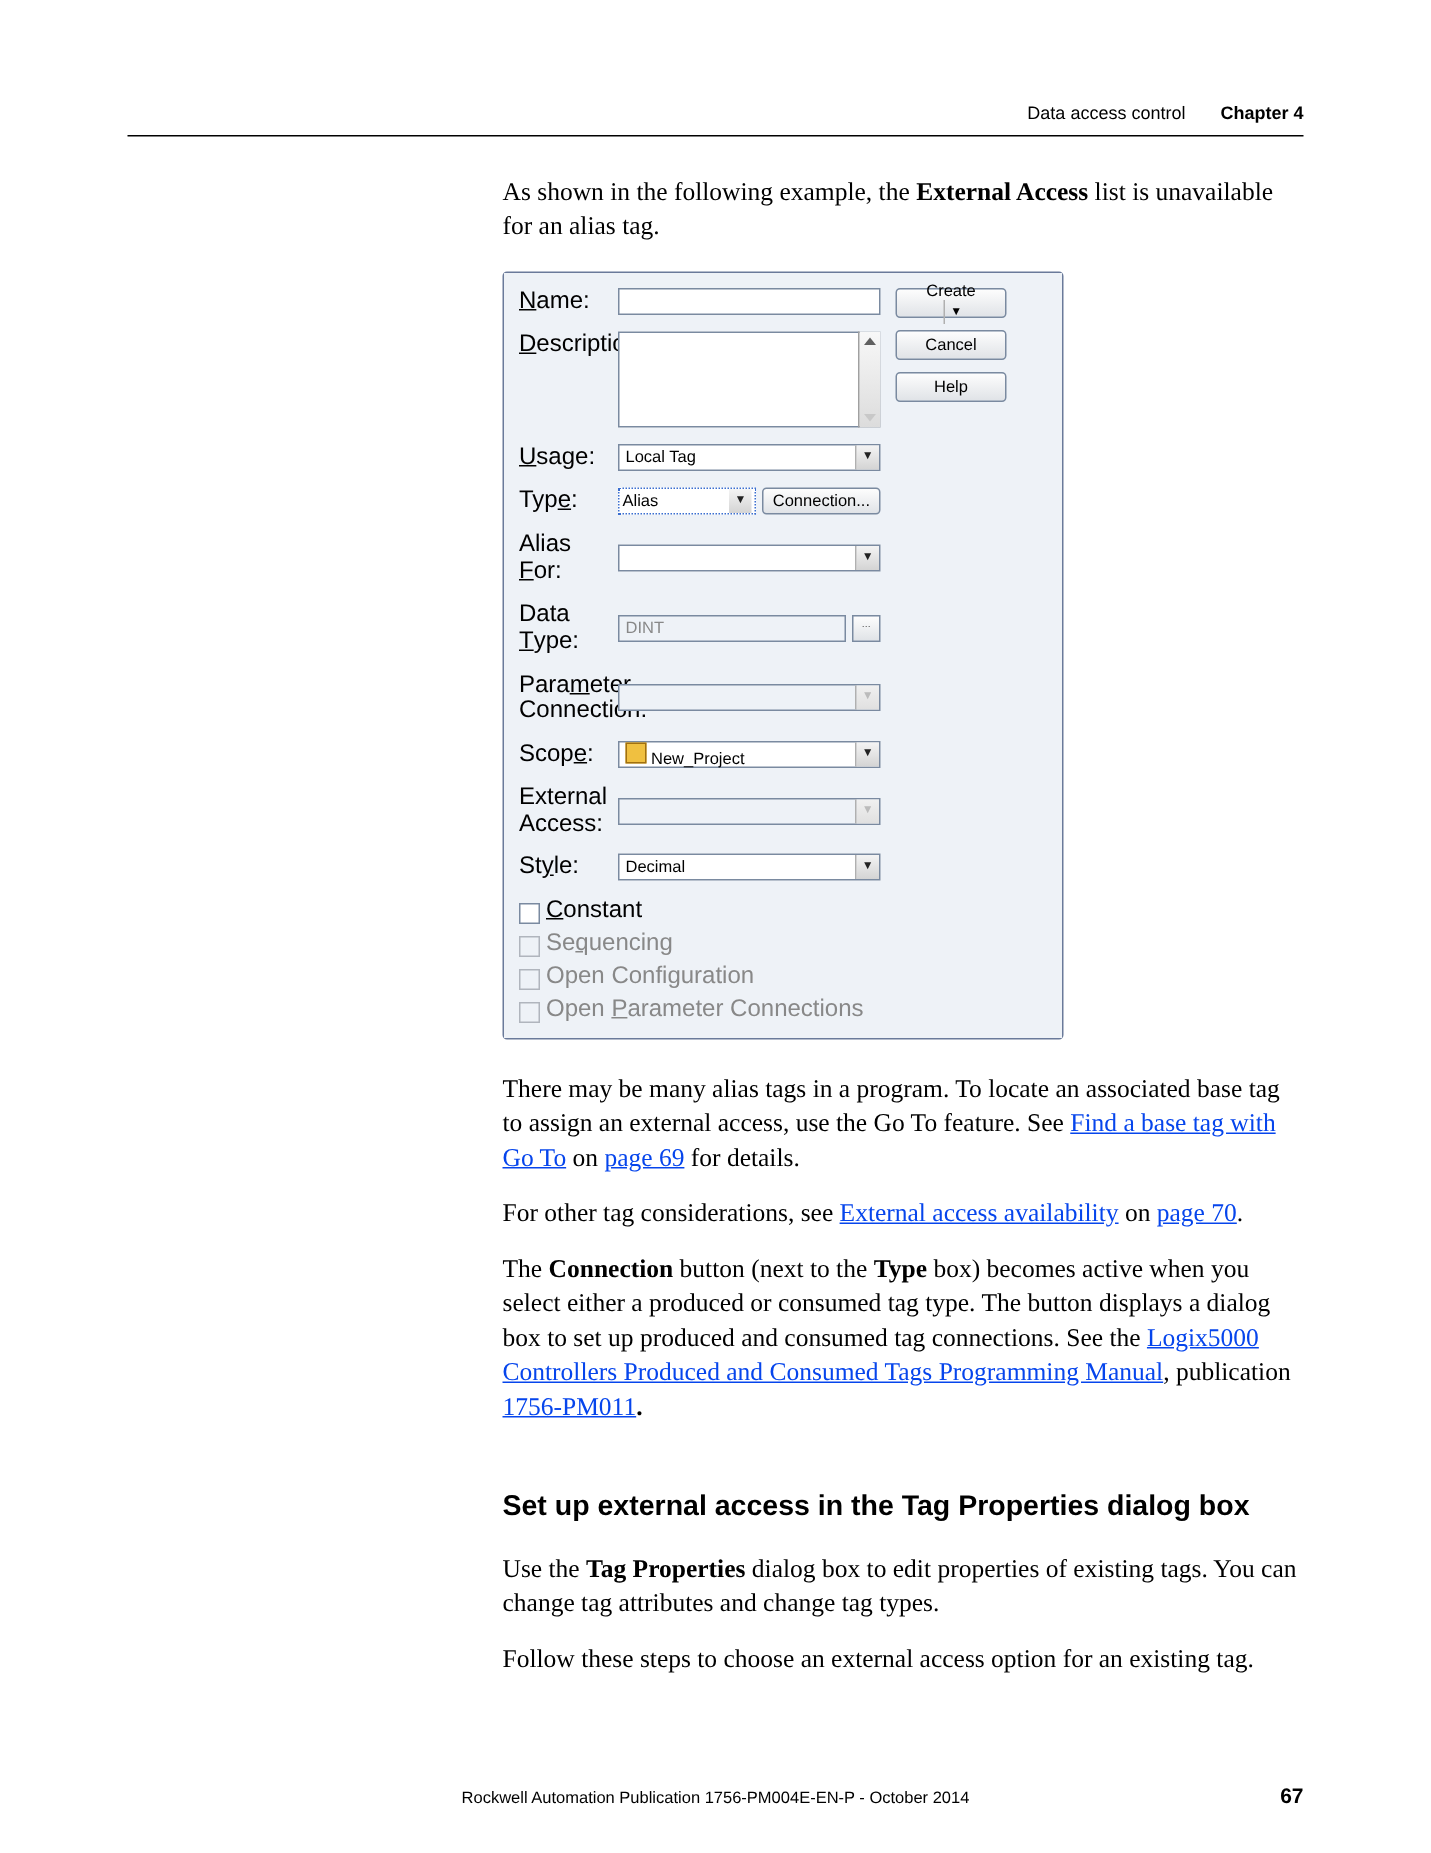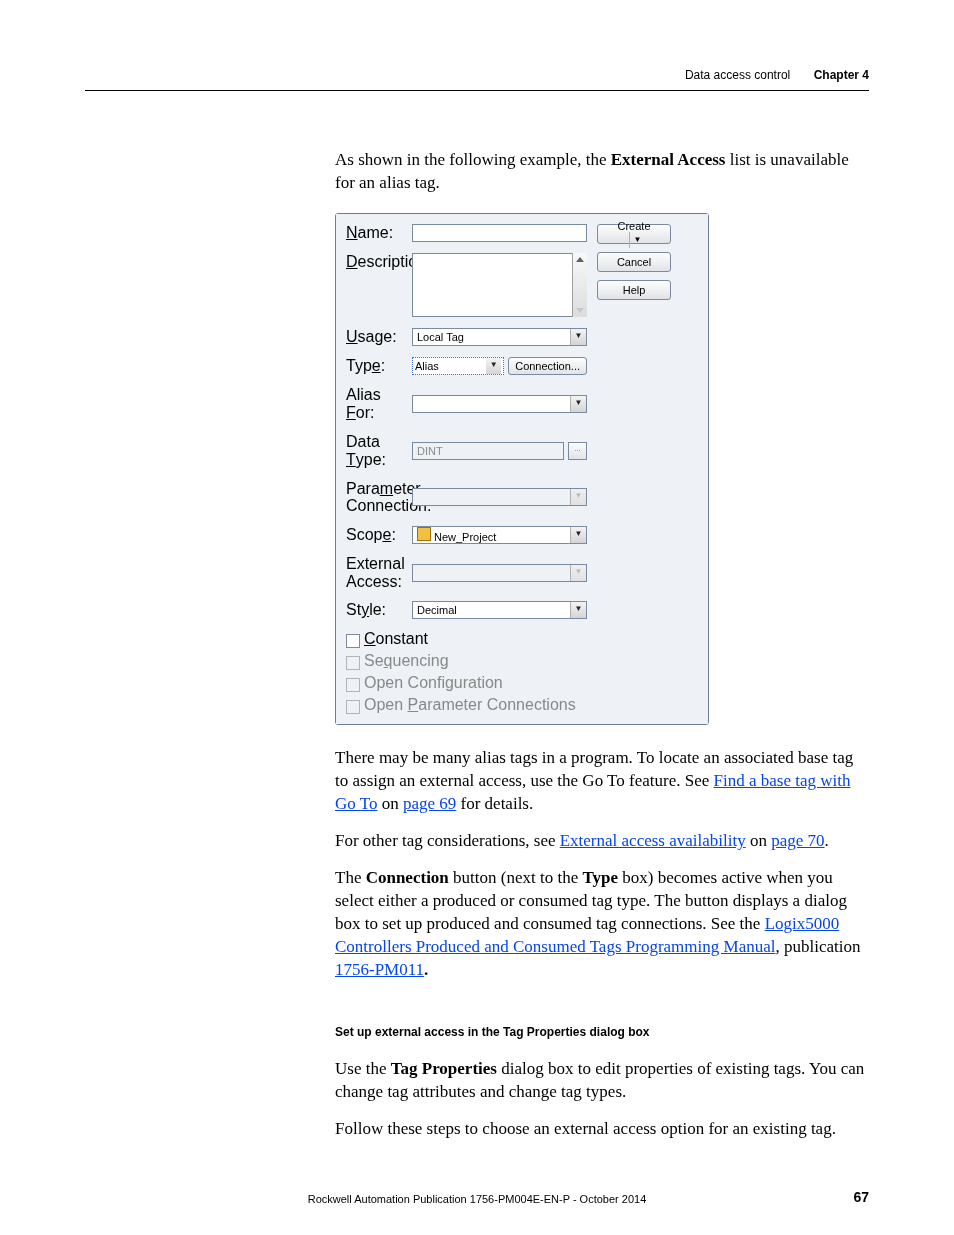--- a/index.html
+++ b/index.html
@@ -10,21 +10,21 @@
     color: #000;
     width: 954px;
     height: 1235px;
     position: relative;
     box-sizing: border-box;
   }
   .page {
     position: relative;
     width: 954px;
     height: 1235px;
-    padding: 84px 85px 0 85px;
+    padding: 52px 85px 0 85px;
     box-sizing: border-box;
   }
   .top-right {
     position: absolute;
     top: 68px;
     right: 85px;
     font-family: Helvetica, Arial, sans-serif;
     font-size: 12px;
   }
   .top-right .section-name { margin-right: 20px; }
@@ -40,21 +40,21 @@
     margin-left: 250px;
     margin-right: 0;
     font-size: 17px;
     line-height: 1.35;
   }
   .para { margin: 0 0 14px 0; }
   .first-para { margin-top: 65px; }
   .heading {
     font-family: Helvetica, Arial, sans-serif;
     font-weight: bold;
-    font-size: 12px;
+    font-size: 19px;
     margin: 42px 0 18px 0;
   }
   a.link, .link { color: #0645ec; text-decoration: underline; }
   .bold { font-weight: bold; }
   .footer {
     position: absolute;
     bottom: 30px;
     left: 85px;
     right: 85px;
     font-family: Helvetica, Arial, sans-serif;

